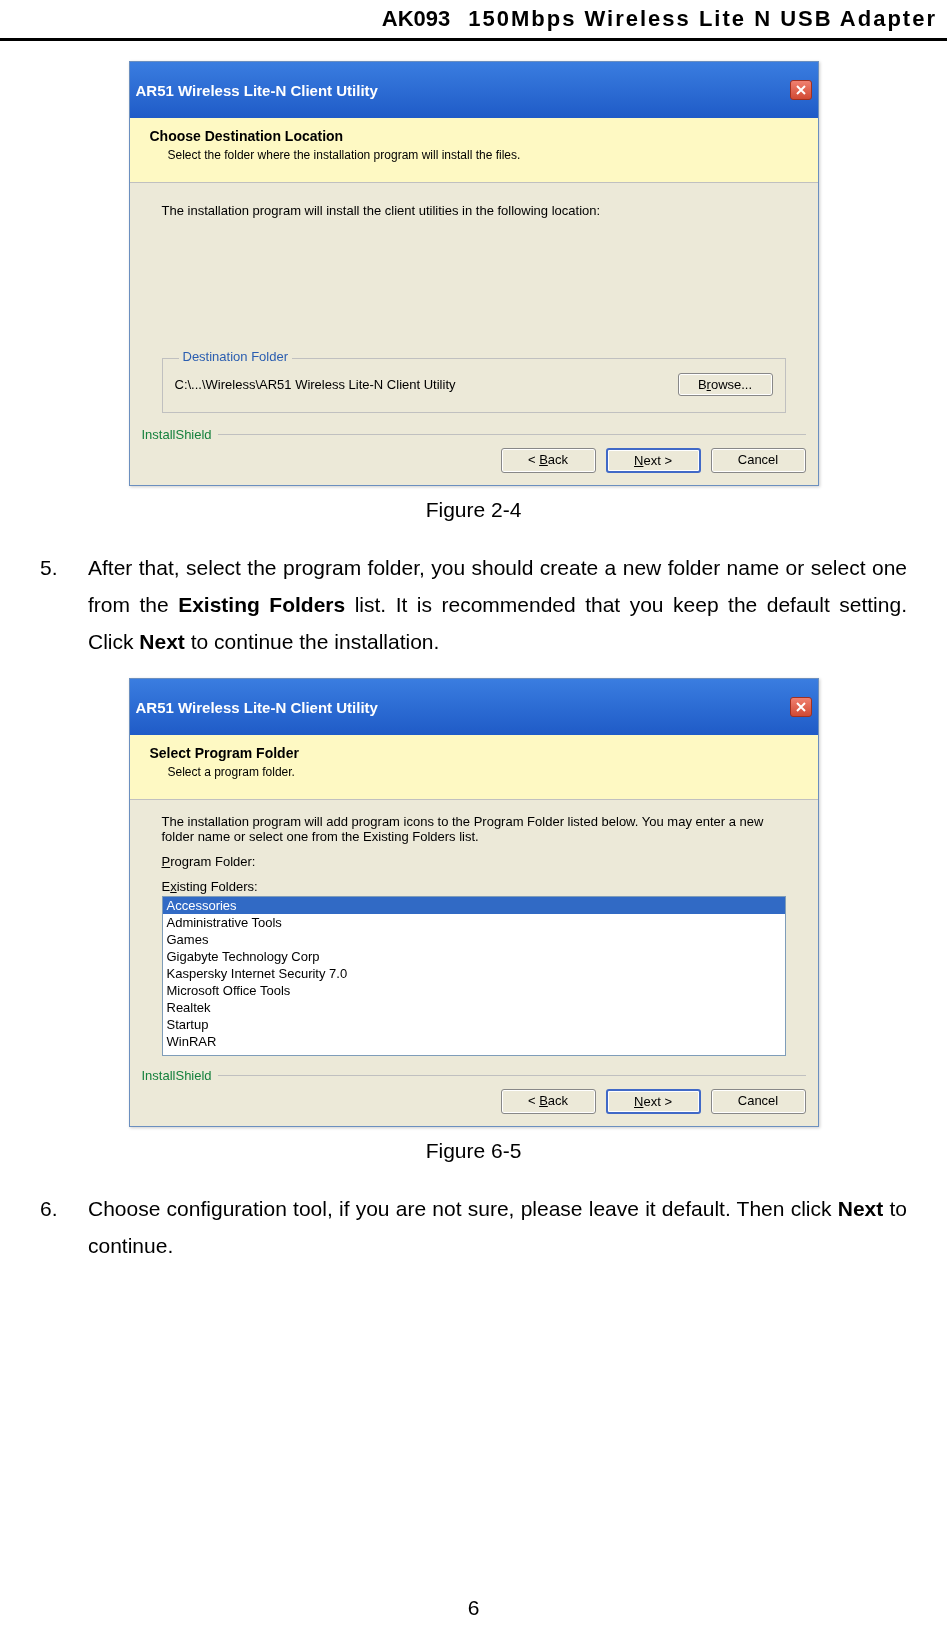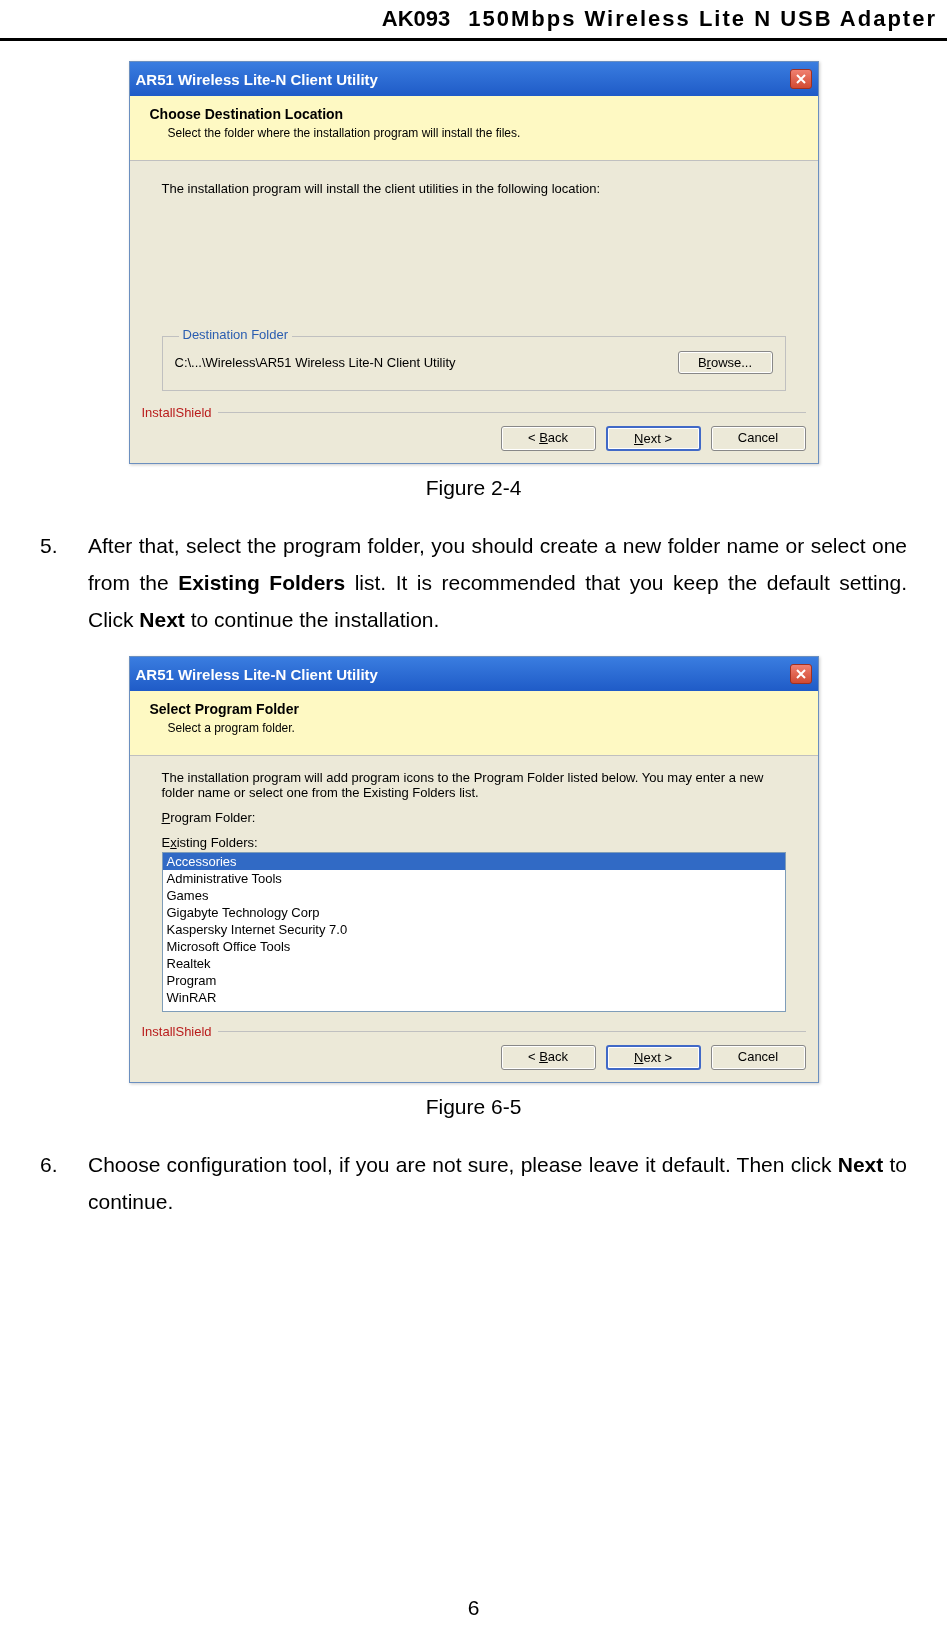--- a/index.html
+++ b/index.html
@@ -29,21 +29,21 @@
     width: 690px;
     margin: 0 auto 12px auto;
     border: 1px solid #6b8fbf;
     background: #ece9d8;
     font-size: 13px;
     box-shadow: 1px 1px 3px rgba(0,0,0,.2);
   }
   .titlebar {
     background: linear-gradient(#3a7de0,#1f5bc7);
     color: #fff;
-    padding: 7px 6px;
+    padding: 18px 6px;
     display: flex;
     justify-content: space-between;
     align-items: center;
     font-weight: bold;
     font-family: "MS Sans Serif", Tahoma, sans-serif;
     font-size: 15px;
   }
   .titlebar .close {
     width: 22px; height: 20px;
     background: linear-gradient(#f08070,#d14a33);
@@ -126,21 +126,21 @@
   .btn.default { border: 2px solid #4169c7; }
   .footer {
     padding: 6px 12px 12px 12px;
   }
   .shield-row {
     display: flex;
     align-items: center;
     margin-bottom: 6px;
   }
   .shield-row .shield-label {
-    color: #b91c1c; font-size: 13px; margin-right: 6px;
+    color: #15803d; font-size: 13px; margin-right: 6px;
   }
   .shield-row .line {
     flex: 1; height: 1px; background: #c0c0c0;
   }
   .btn-row {
     display: flex;
     justify-content: flex-end;
     gap: 10px;
   }
   .caption {
@@ -241,21 +241,21 @@
       <div class="label"><span class="underline">P</span>rogram Folder:</div>
       <div class="label">E<span class="underline">x</span>isting Folders:</div>
       <div class="listbox">
         <div class="row selected">Accessories</div>
         <div class="row">Administrative Tools</div>
         <div class="row">Games</div>
         <div class="row">Gigabyte Technology Corp</div>
         <div class="row">Kaspersky Internet Security 7.0</div>
         <div class="row">Microsoft Office Tools</div>
         <div class="row">Realtek</div>
-        <div class="row">Program</div>
+        <div class="row">Startup</div>
         <div class="row">WinRAR</div>
       </div>
     </div>
     <div class="footer">
       <div class="shield-row">
         <span class="shield-label">InstallShield</span>
         <div class="line"></div>
       </div>
       <div class="btn-row">
         <span class="btn">&lt; <span class="underline">B</span>ack</span>

